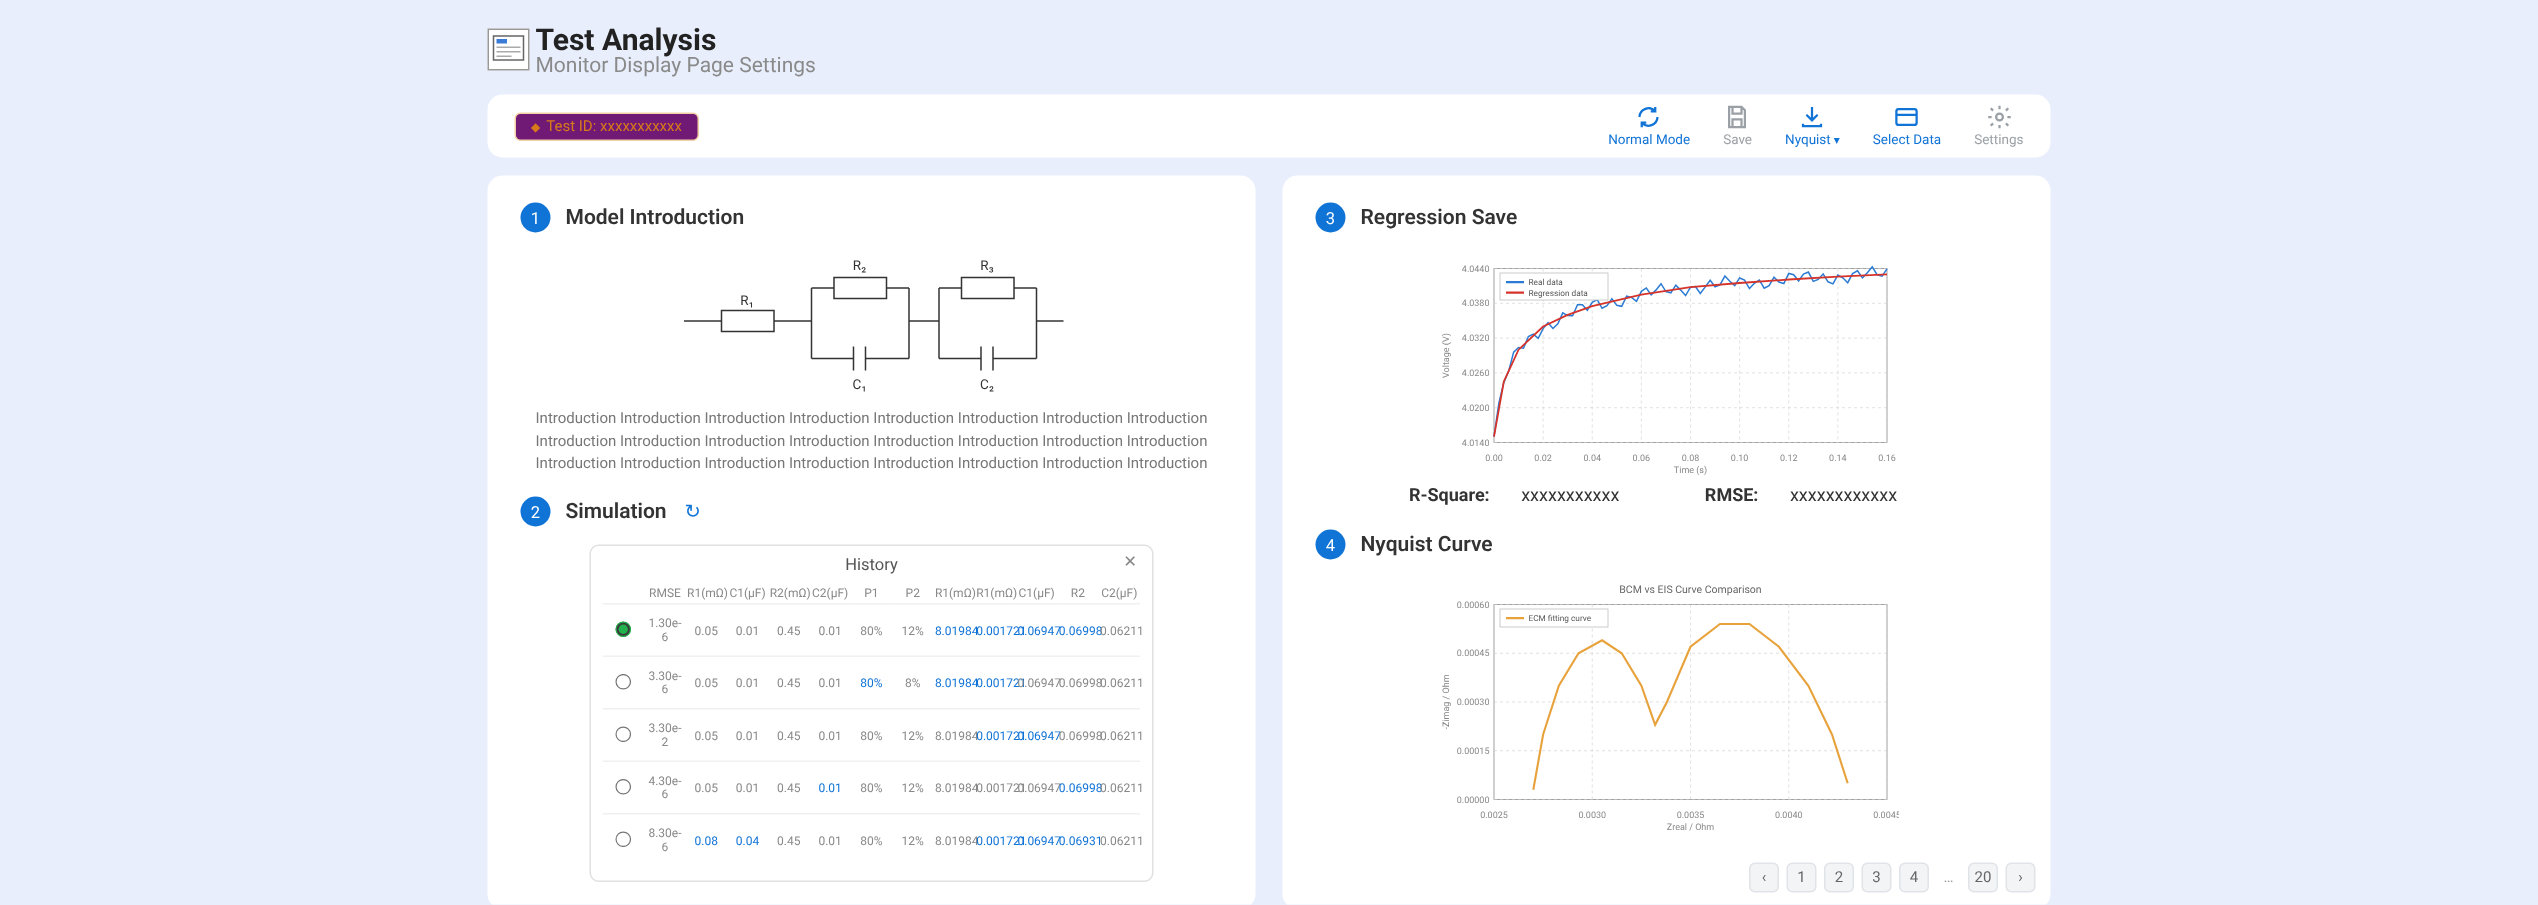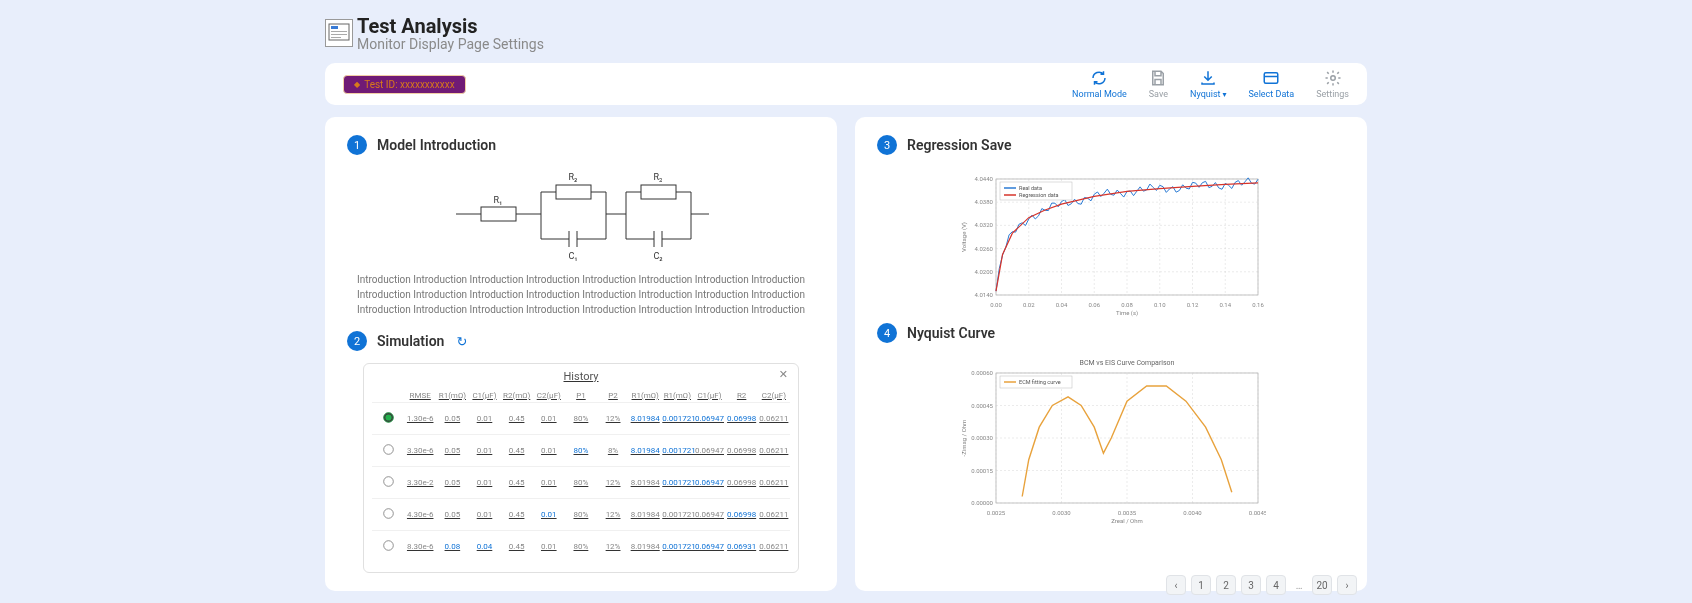--- a/index.html
+++ b/index.html
@@ -131,24 +131,23 @@
 .intro-text {
   font-size: 10px;
   color: #777;
   text-align: center;
   line-height: 1.5;
   padding: 0 10px 14px;
 }
 .history-box {
   border: 1px solid #e0e0e0;
   border-radius: 6px;
-  margin: 0 16px;
+  margin: 0 46px;
   padding: 4px 8px 10px;
   font-size: 9px;
-  text-decoration: underline;
 }
 .history-head {
   position: relative;
   text-align: center;
   font-size: 11px;
   color: #555;
   padding: 2px 0 6px;
 }
 .history-close {
   position: absolute;
@@ -474,20 +473,24 @@
             <path d="M40 124.1333333333354L46.55 87.40000000000103L56.375 66.13333333333196L72.75 50.66666666666667L89.125 42.93333333333402L105.5 37.13333333333368L138.25 29.39999999999759L171 24.373333333332226L203.75 21.666666666664952L236.5 19.346666666666877L269.25 17.41333333333114L302 15.8666666666646" fill="none" stroke="#d6342b" stroke-width="1.2"></path>
             <rect x="44" y="15" width="72" height="18" fill="#fff" stroke="#bbb" stroke-width="0.5"></rect>
             <line x1="48" y1="21" x2="60" y2="21" stroke="#2b7bd4" stroke-width="1.5"></line>
             <text x="63" y="23" font-size="5.5" fill="#555">Real data</text>
             <line x1="48" y1="28" x2="60" y2="28" stroke="#d6342b" stroke-width="1.5"></line>
             <text x="63" y="30" font-size="5.5" fill="#555">Regression data</text>
             <text x="171" y="148" font-size="6" fill="#888" text-anchor="middle">Time (s)</text>
             <text x="10" y="70" font-size="6" fill="#888" text-anchor="middle" transform="rotate(-90 10 70)">Voltage (V)</text>
           </svg>
       </div>
+      <div class="metrics">
+        <span><b>R-Square:</b> <span>xxxxxxxxxxx</span></span>
+        <span><b>RMSE:</b> <span>xxxxxxxxxxxx</span></span>
+      </div>
 
       <div class="section-head">
         <div class="badge-num">4</div>
         <div class="section-title">Nyquist Curve</div>
       </div>
       <div class="chart-wrap">
         <svg id="nyq-chart" class="chart-svg" width="310" height="170">
             <text x="171" y="10" font-size="7" fill="#666" text-anchor="middle">BCM vs EIS Curve Comparison</text>
             <rect x="40" y="18" width="262" height="130" fill="#fff" stroke="#999" stroke-width="0.6"></rect>
             <line x1="40" y1="18" x2="40" y2="148" stroke="#ccc" stroke-width="0.4" stroke-dasharray="2,2"></line>

